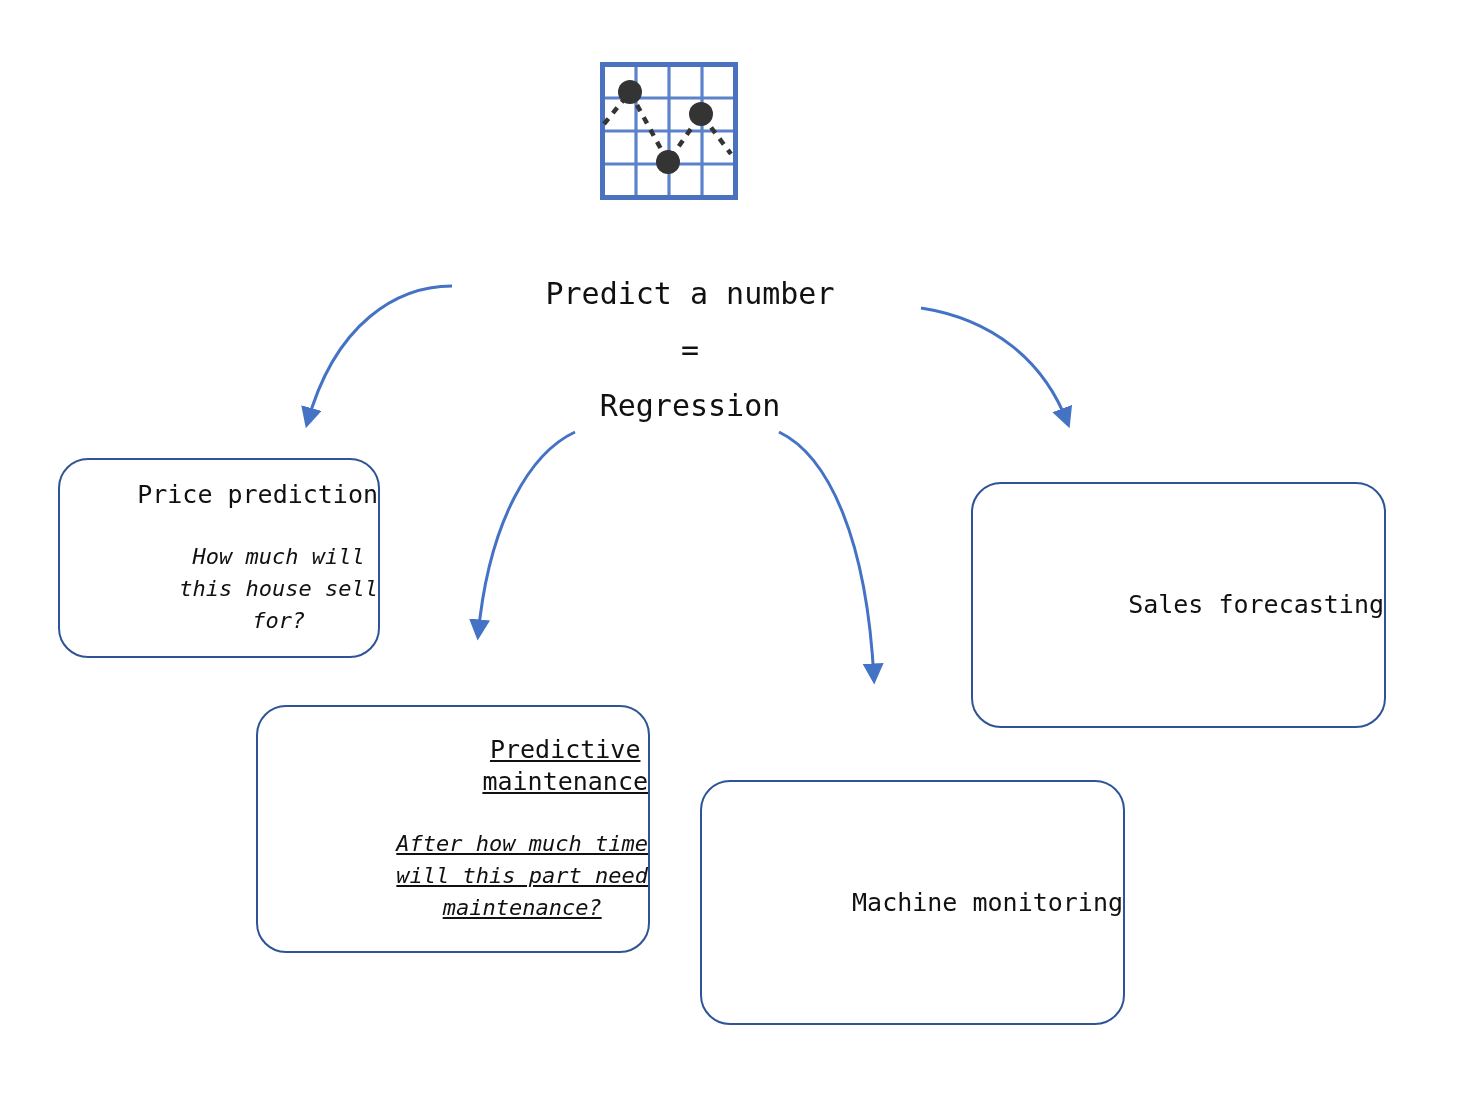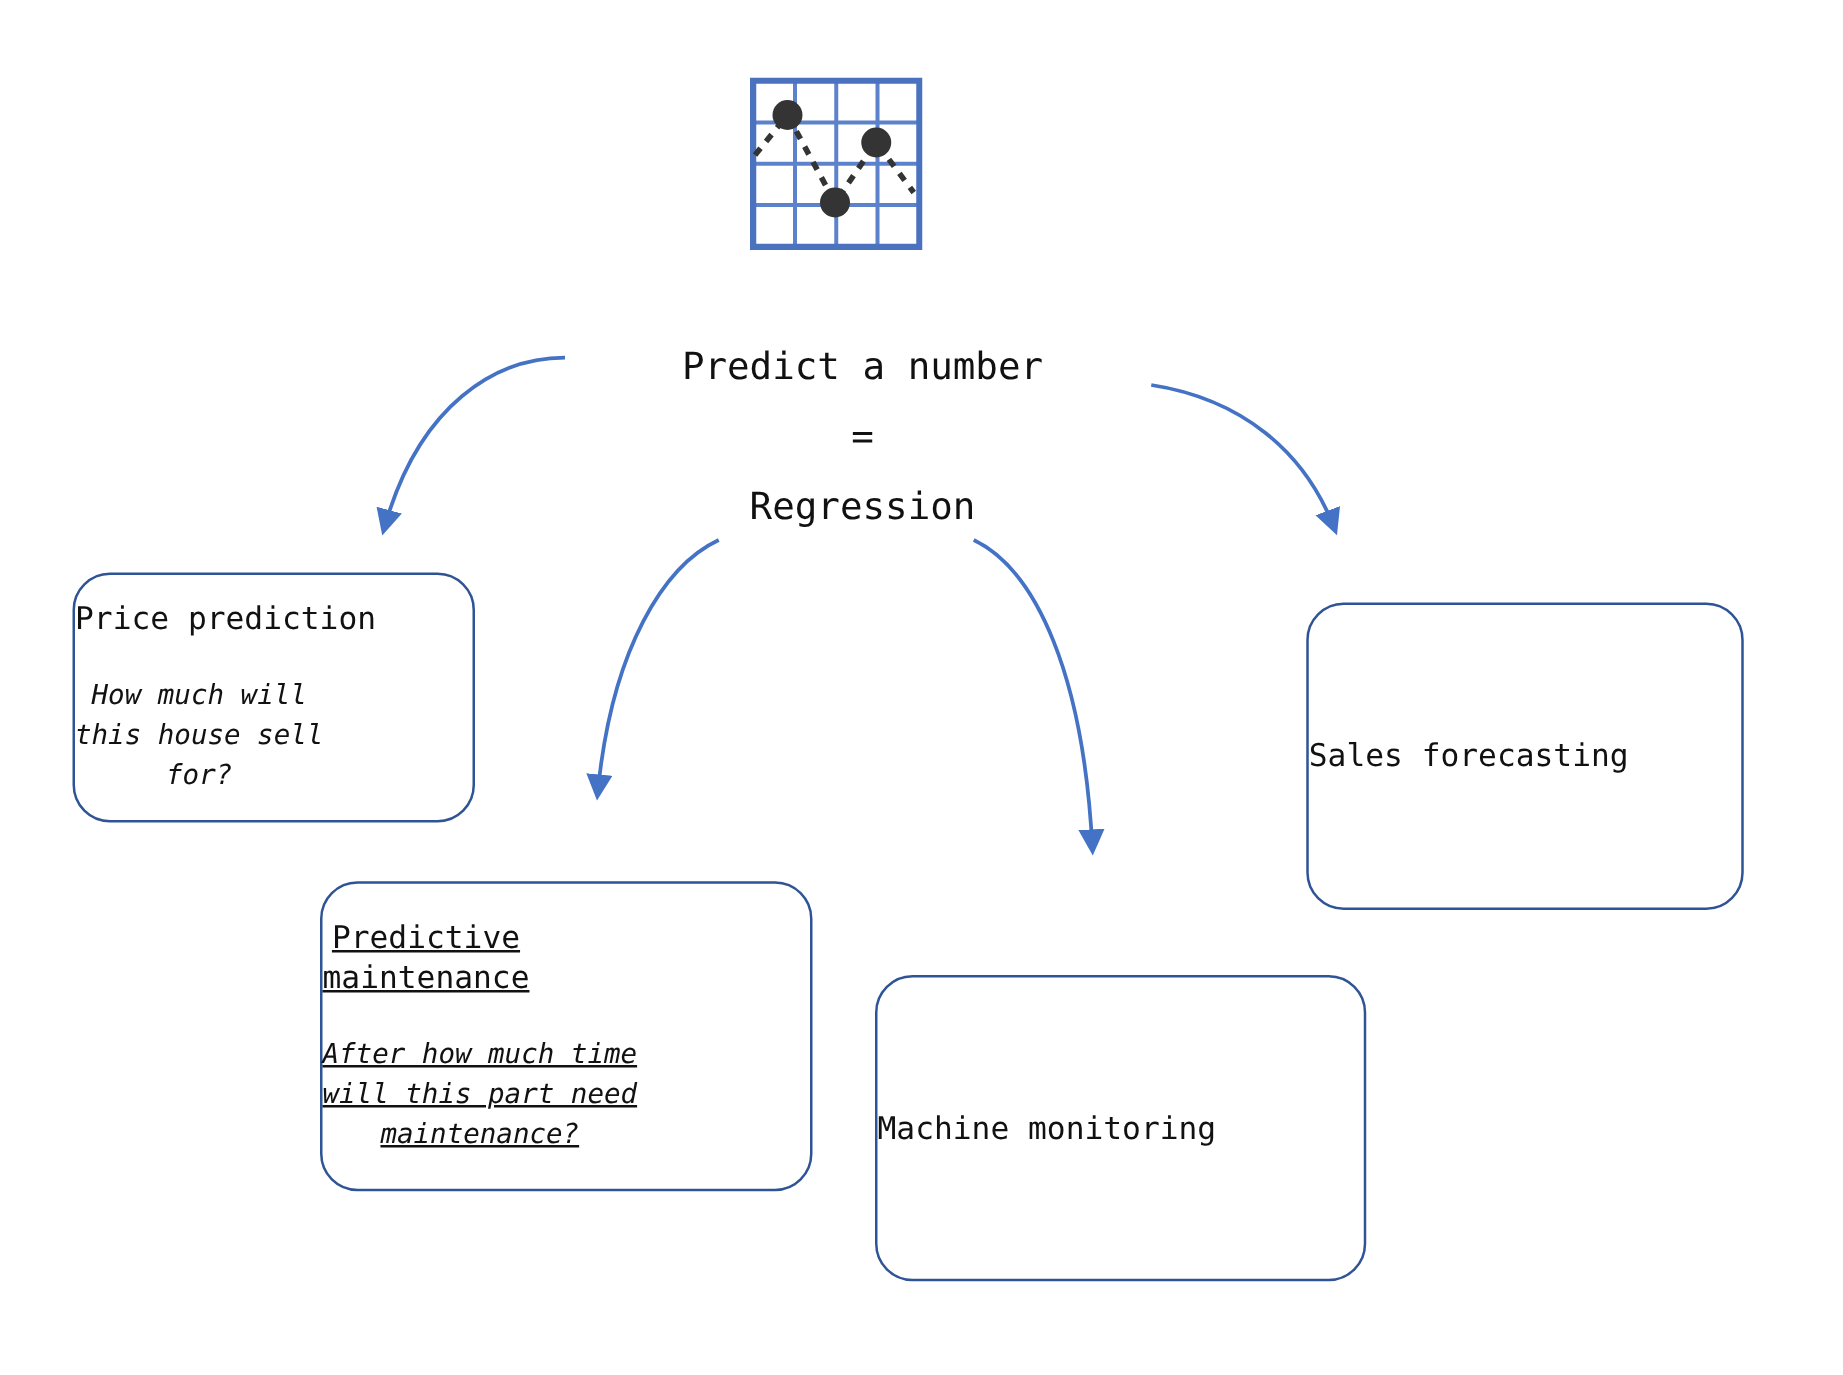--- a/index.html
+++ b/index.html
@@ -41,43 +41,43 @@
     white-space: pre-line;
     letter-spacing: 0px;
   }
   .box {
     position: absolute;
     border: 2.5px solid #2F5496;
     border-radius: 30px;
     background: #ffffff;
     display: flex;
     flex-direction: column;
-    align-items: flex-start;
+    align-items: flex-end;
     justify-content: center;
     gap: 30px;
     box-sizing: border-box;
     color: #111111;
   }
   .box-title {
     font-size: 25px;
     line-height: 32px;
     text-align: center;
     white-space: pre-line;
   }
   .box-question {
     font-style: italic;
     font-size: 22px;
     line-height: 32px;
     text-align: center;
     white-space: pre-line;
   }
   .box-price    { left: 58px;  top: 458px; width: 322px; height: 200px; }
   .box-maint    { left: 256px; top: 705px; width: 394px; height: 248px; text-decoration: underline; }
-  .box-machine  { left: 700px; top: 780px; width: 393px; height: 245px; }
-  .box-sales    { left: 1045px; top: 482px; width: 350px; height: 246px; gap: 18px; }
+  .box-machine  { left: 700px; top: 780px; width: 425px; height: 245px; }
+  .box-sales    { left: 971px; top: 482px; width: 415px; height: 246px; gap: 18px; }
 </style>
 </head>
 <body>
 
 <div class="canvas">
 
   <div class="icon-wrap">
     <svg width="138" height="138" viewBox="0 0 138 138">
 
       <g stroke="#5b82cb" stroke-width="3.2">

